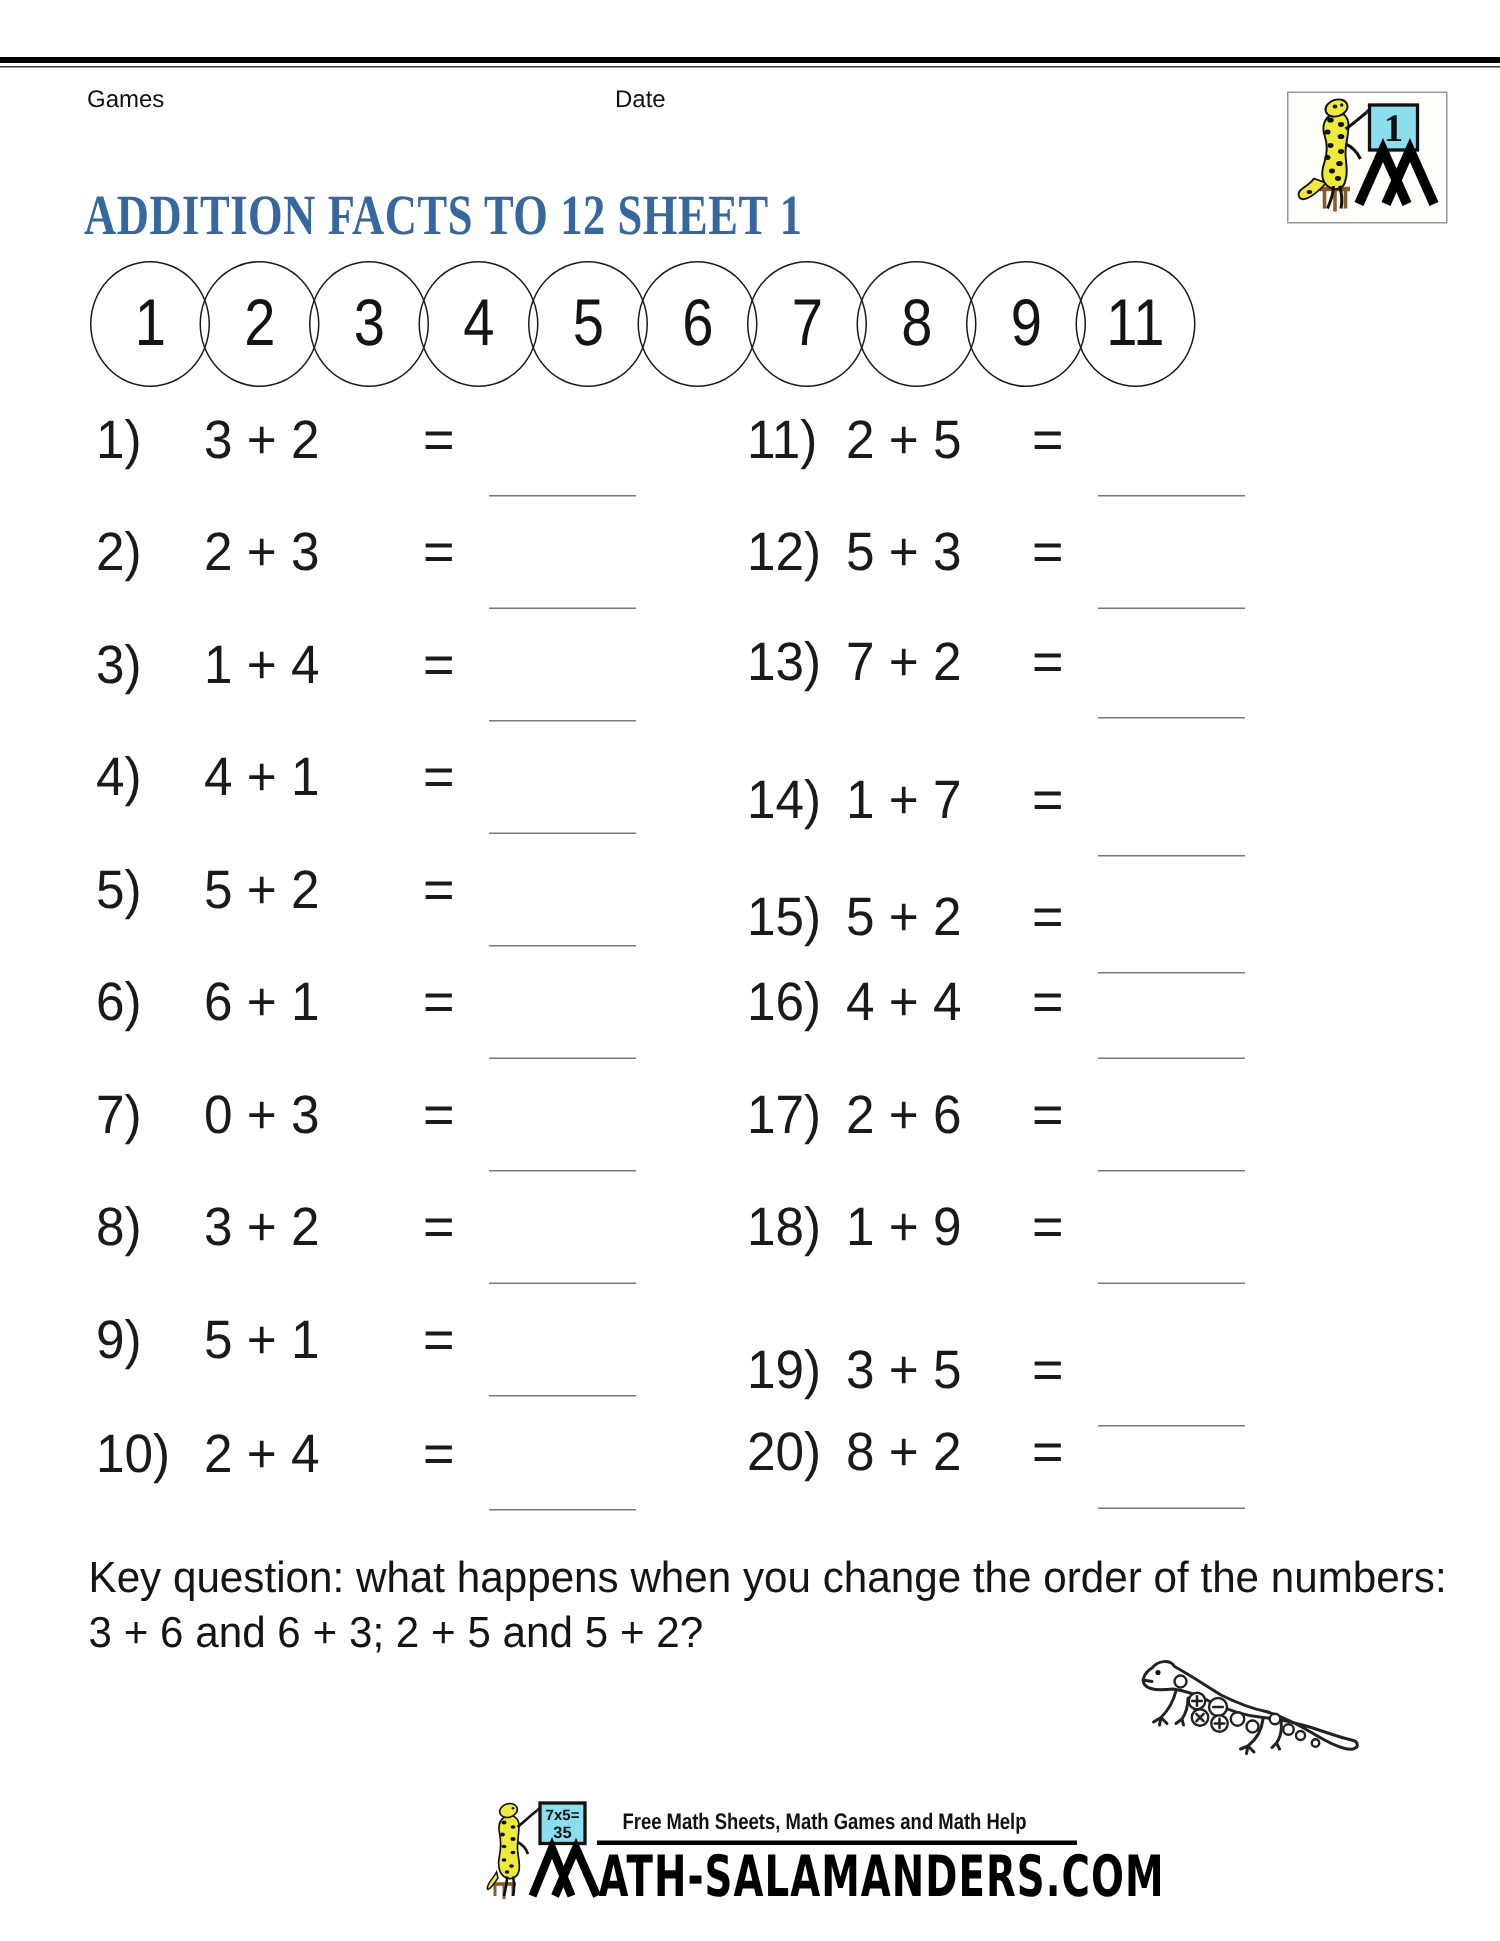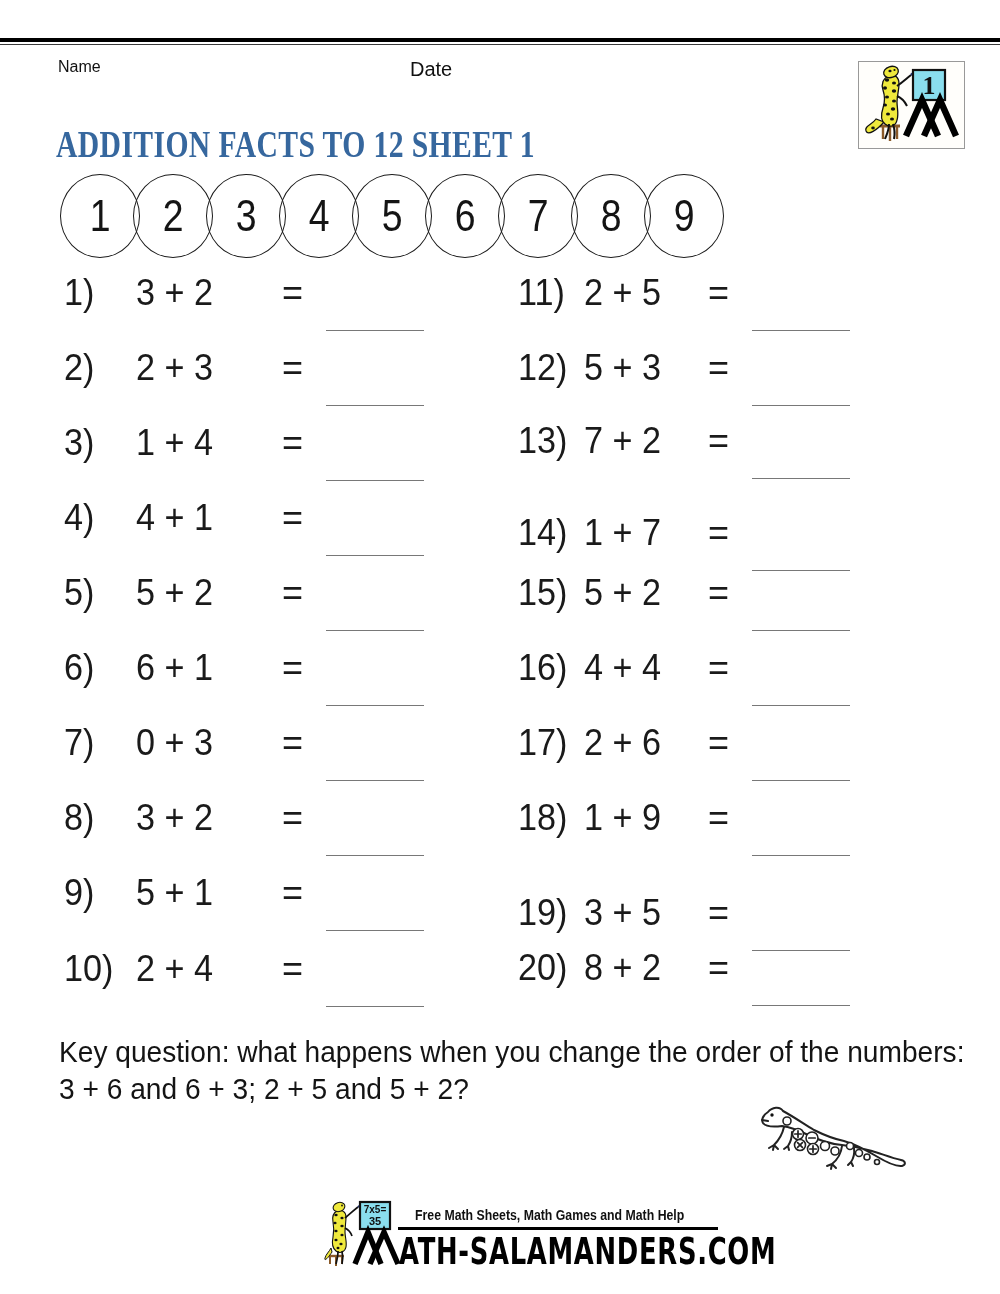--- a/index.html
+++ b/index.html
@@ -4,41 +4,41 @@
 <style>
   html,body { margin:0; padding:0; background:#fff; }
   .page { position:relative; width:1000px; height:1294px; background:#ffffff;
           font-family:"Liberation Sans", sans-serif; color:#111; overflow:hidden; }
 
   
   .topbar-thick { position:absolute; left:0; top:38px; width:1000px; height:4px; background:#000; }
   .topbar-thin  { position:absolute; left:0; top:44px; width:1000px; height:1px; background:#3a3a3a; }
 
   .name-label { position:absolute; left:58px;  top:58px; font-size:16px; }
-  .date-label { position:absolute; left:410px; top:58px; font-size:20px; }
+  .date-label { position:absolute; left:410px; top:58px; font-size:16px; }
 
   .logo-box { position:absolute; left:858px; top:61px; width:105px; height:86px;
               border:1px solid #999; background:#fffefb; box-sizing:content-box; }
 
   .title { position:absolute; left:56px; top:122px; font-family:"Liberation Serif", serif;
            font-weight:700; font-size:38px; color:#36679E; white-space:nowrap;
            transform:scaleX(0.78); transform-origin:left top; letter-spacing:0.5px; }
 
   
   .track { position:absolute; left:60px; top:174px; display:flex; }
   .oval { width:80px; height:84px; border:1.7px solid #1a1a1a; border-radius:50%;
           display:flex; align-items:center; justify-content:center; box-sizing:border-box;
           background:transparent; flex:none; }
   .oval + .oval { margin-left:-7px; }
   .oval span { font-size:44px; color:#141414; transform:scaleX(0.85); }
 
   
   .pcol { position:absolute; top:272px; width:440px; height:770px; }
   .pcol.left  { left:64px; }
-  .pcol.right { left:498px;margin-left:20px; }
+  .pcol.right { left:498px; }
   .prow { position:absolute; left:0; width:100%; height:75px; }
   .prow span { font-size:36px; color:#1a1a1a; }
   .pnum  { position:absolute; left:0; top:0; transform:scaleX(0.95); transform-origin:left top; }
   .pexpr { position:absolute; top:0; transform:scaleX(0.95); transform-origin:left top; }
   .peq   { position:absolute; top:0; }
   .pblank{ position:absolute; top:58px; width:98px; height:1px; background:#787878; }
   .left  .pexpr { left:72px; }  .right .pexpr { left:66px; }
   .left  .peq   { left:218px; } .right .peq   { left:190px; }
   .left  .pblank{ left:262px; } .right .pblank{ left:234px; }
 
@@ -57,21 +57,21 @@
   .footer-logo { position:absolute; left:324px; top:1198px; }
 </style>
 </head>
 <body>
 
 <div class="page">
 
   <div class="topbar-thick"></div>
   <div class="topbar-thin"></div>
 
-  <div class="name-label">Name</div>
+  <div class="name-label">Games</div>
   <div class="date-label">Date</div>
 
   <div class="logo-box">
     <svg width="105" height="86" viewBox="0 0 105 86">
 
       <path d="M21,64 H41" stroke="#8a5a2a" stroke-width="3" fill="none"></path>
       <path d="M24,64 V77 M31,64 V79 M38,64 V77" stroke="#8a5a2a" stroke-width="2.4" fill="none"></path>
 
       <path d="M25,60 C18,68 9,74 7,69 C5,64 13,63 17,57 Z" fill="#EFE93C" stroke="#111" stroke-width="1.2"></path>
 
@@ -131,20 +131,23 @@
       </div>
     <div class="oval">
         <span>7</span>
       </div>
     <div class="oval">
         <span>8</span>
       </div>
     <div class="oval">
         <span>9</span>
       </div>
+    <div class="oval">
+        <span>11</span>
+      </div>
   </div>
 
   <div class="pcol left">
     <div class="prow" style="top:0px">
         <span class="pnum">1)</span>
         <span class="pexpr">3 + 2</span>
         <span class="peq">=</span>
         <span class="pblank"></span>
       </div>
     <div class="prow" style="top:75px">
@@ -221,21 +224,21 @@
         <span class="pexpr">7 + 2</span>
         <span class="peq">=</span>
         <span class="pblank"></span>
       </div>
     <div class="prow" style="top:240px">
         <span class="pnum">14)</span>
         <span class="pexpr">1 + 7</span>
         <span class="peq">=</span>
         <span class="pblank"></span>
       </div>
-    <div class="prow" style="top:300px">
+    <div class="prow" style="top:318px">
         <span class="pnum">15)</span>
         <span class="pexpr">5 + 2</span>
         <span class="peq">=</span>
         <span class="pblank"></span>
       </div>
     <div class="prow" style="top:375px">
         <span class="pnum">16)</span>
         <span class="pexpr">4 + 4</span>
         <span class="peq">=</span>
         <span class="pblank"></span>

